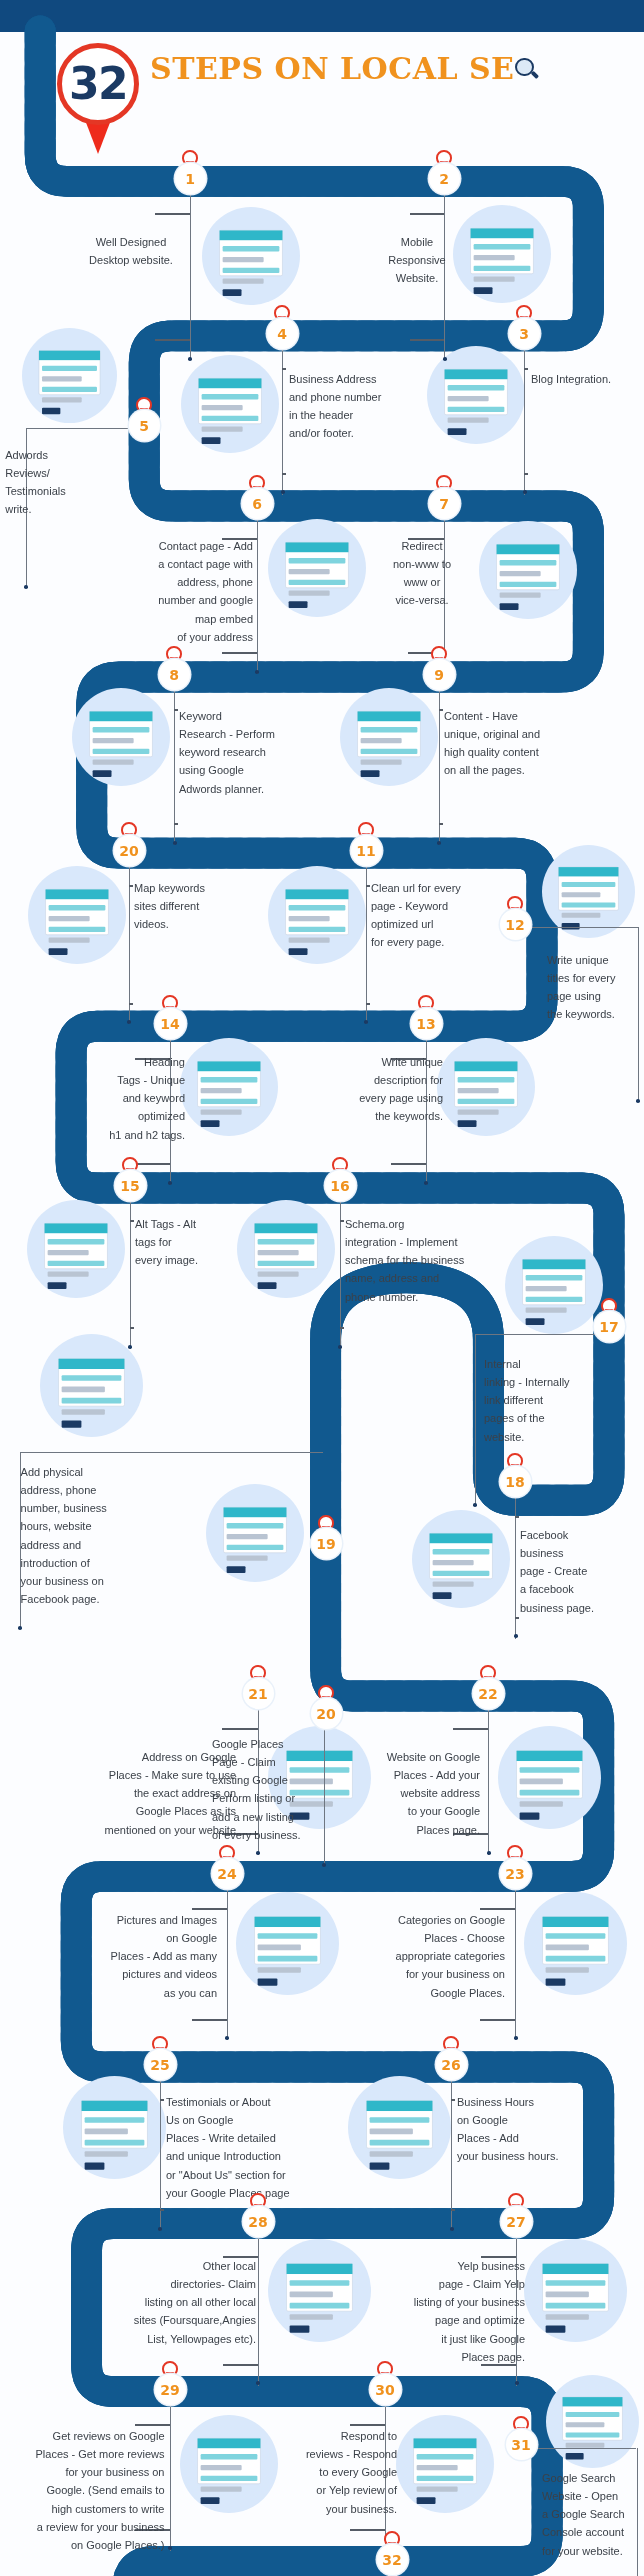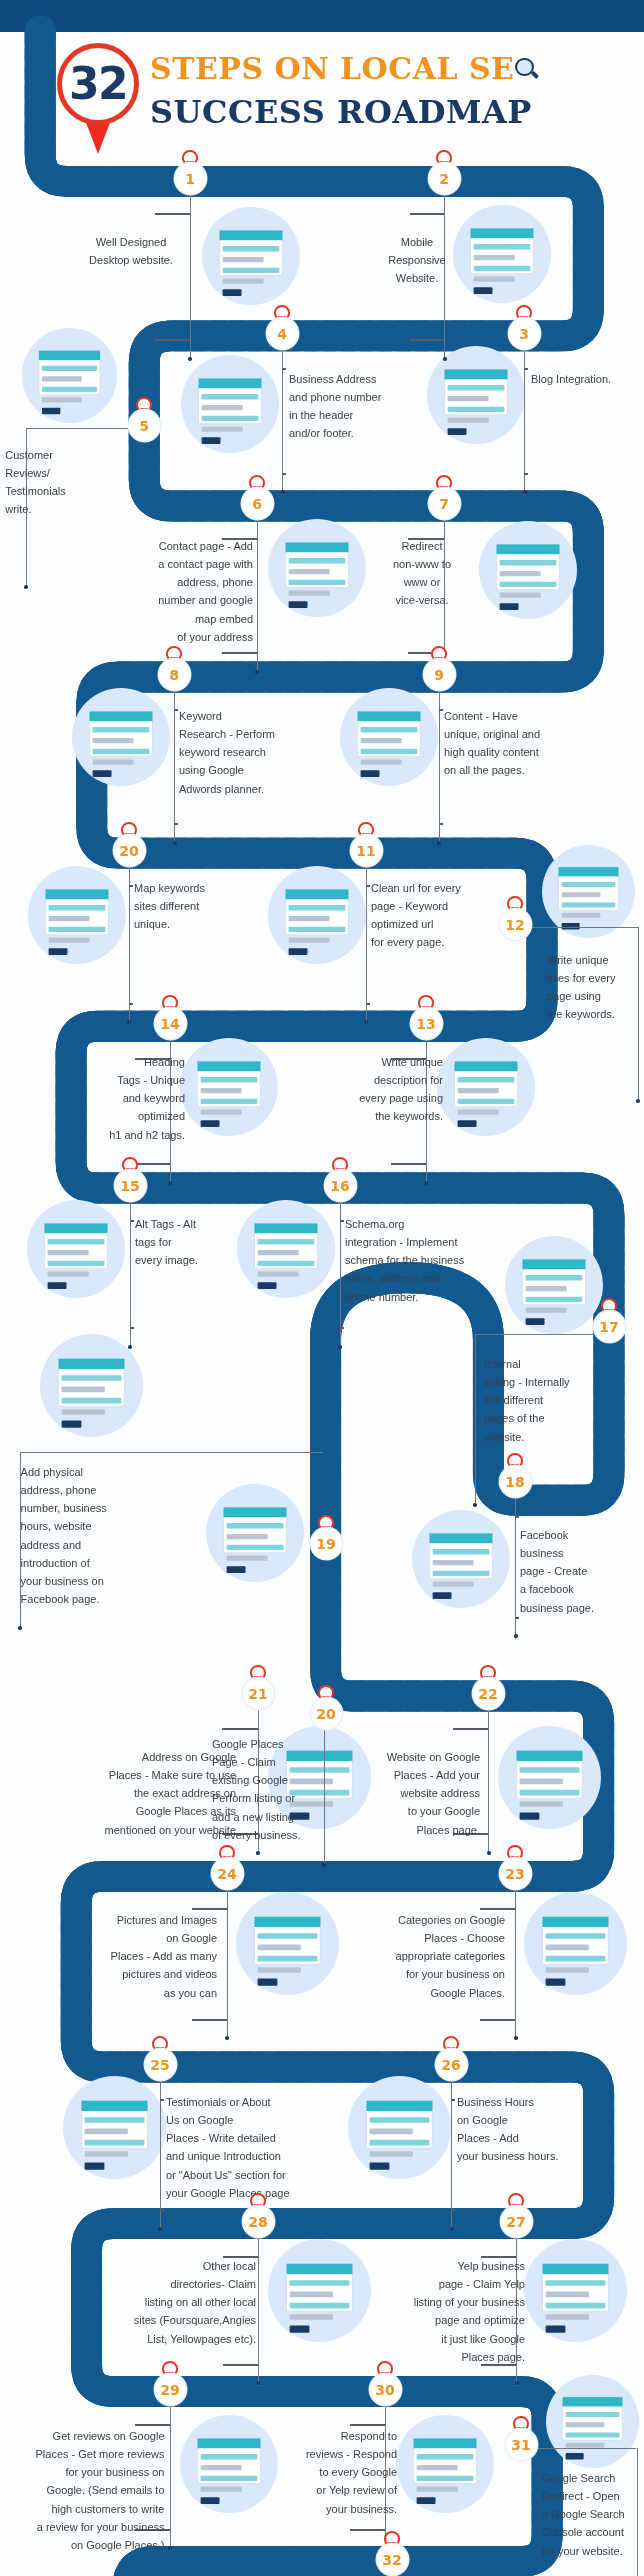--- a/index.html
+++ b/index.html
@@ -298,21 +298,20 @@
 
   <div class="header">
     <div class="pin-badge">
       <div class="pin-tail"></div>
       <div class="pin-circle">
         <span class="pin-num">32</span>
       </div>
     </div>
     <div class="title-block">
       <div class="title-line1"><span>STEPS ON LOCAL SE</span><span class="seo-glass"><span class="ring"></span><span class="handle"></span></span></div>
-      <div class="title-line2">SUCCESS ROADMAP</div>
     </div>
   </div>
 
   <div id="steps-layer">
       <div class="bubble" style="left:202px;top:207px;width:98px;height:98px;">
       <span><svg class="art" viewBox="0 0 190 190" xmlns="http://www.w3.org/2000/svg">
             <rect x="34" y="45.4" width="122" height="87.84" rx="3" fill="#ffffff" stroke="#c2cfdf"></rect>
             <rect x="34" y="45.4" width="122" height="19" fill="#2fb7c9"></rect>
             <rect x="40" y="75.8" width="110" height="10.45" rx="2" fill="#7fd4de"></rect>
             <rect x="40" y="96.69999999999999" width="79.5" height="10.45" rx="2" fill="#b9c4d2"></rect>
@@ -441,21 +440,21 @@
             <rect x="39" y="114.4" width="107" height="10.175" rx="2" fill="#7fd4de"></rect>
             <rect x="39" y="134.75" width="77.25" height="10.175" rx="2" fill="#b9c4d2"></rect>
             <rect x="39" y="155.10000000000002" width="35.699999999999996" height="12.950000000000001" rx="2" fill="#1b3a63"></rect>
           </svg></span>
     </div>
       <div class="leader-h" style="left:26px;top:428px;width:116px;"></div>
       <div class="leader-v" style="left:26px;top:428px;height:159px;"></div>
       <div class="leader-cap" style="left:24px;top:585px;"></div>
       <div class="callout ta-left" style="left:5.2px;top:446px;width:103px;">
       <div class="txt">
-          <div>Customer</div>
+          <div>Adwords</div>
           <div>Reviews/</div>
           <div>Testimonials</div>
           <div>write.</div>
         </div>
     </div>
       <div class="marker" style="left:144px;top:428px;">
       <div class="mini-pin">
         <div class="mc"></div>
         <div class="mt"></div>
       </div>
@@ -606,21 +605,21 @@
           </svg></span>
     </div>
       <div class="leader-v" style="left:129px;top:853px;height:171px;"></div>
       <div class="leader-tick" style="left:129px;top:885px;width:4.1px;height:1.5px;"></div>
       <div class="leader-tick" style="left:129px;top:1003px;width:4.1px;height:1.5px;"></div>
       <div class="leader-cap" style="left:127px;top:1020px;"></div>
       <div class="callout ta-left" style="left:134px;top:879px;width:93px;">
       <div class="txt">
           <div>Map keywords</div>
           <div>sites different</div>
-          <div>unique.</div>
+          <div>videos.</div>
         </div>
     </div>
       <div class="marker" style="left:129px;top:853px;">
       <div class="mini-pin">
         <div class="mc"></div>
         <div class="mt"></div>
       </div>
       <div class="disc">
           <span>20</span>
         </div>
@@ -1292,21 +1291,21 @@
             <rect x="38" y="111.19999999999999" width="104" height="9.9" rx="2" fill="#7fd4de"></rect>
             <rect x="38" y="131" width="75" height="9.9" rx="2" fill="#b9c4d2"></rect>
             <rect x="38" y="150.8" width="34.8" height="12.600000000000001" rx="2" fill="#1b3a63"></rect>
           </svg></span>
     </div>
       <div class="leader-h" style="left:524px;top:2448px;width:112px;"></div>
       <div class="leader-v" style="left:637px;top:2448px;height:160px;"></div>
       <div class="callout ta-left" style="left:542px;top:2469px;width:93px;">
       <div class="txt">
           <div>Google Search</div>
-          <div>Redirect - Open</div>
+          <div>Website - Open</div>
           <div>a Google Search</div>
           <div>Console account</div>
           <div>for your website.</div>
         </div>
     </div>
       <div class="marker" style="left:521px;top:2447px;">
       <div class="mini-pin">
         <div class="mc"></div>
         <div class="mt"></div>
       </div>

